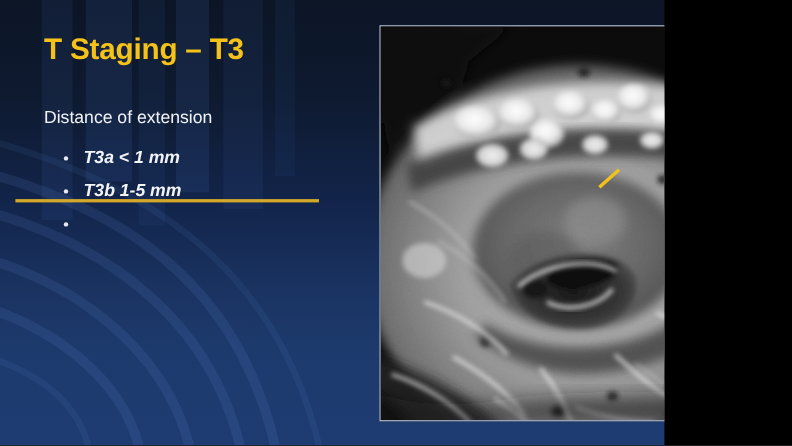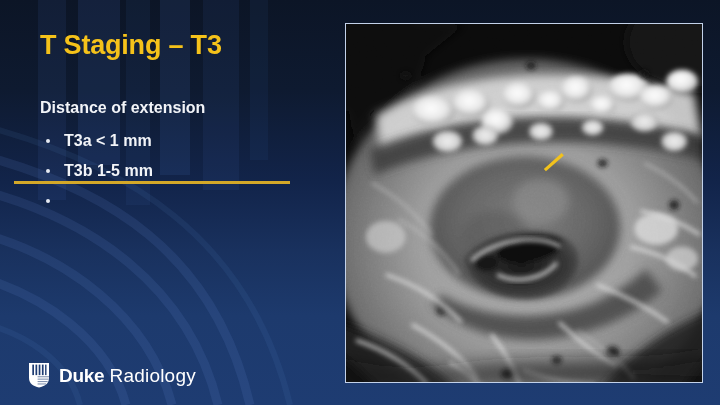--- a/index.html
+++ b/index.html
@@ -2,21 +2,21 @@
 <html><head>
 <meta charset="utf-8">
 <style>
   html, body {
     margin: 0;
     padding: 0;
     background: #000;
   }
   .slide {
     position: relative;
-    width: 720px;
+    width: 604px;
     height: 405px;
     overflow: hidden;
     font-family: "Liberation Sans", sans-serif;
     background: linear-gradient(180deg,
         #0c1526 0%,
         #0e1a30 22%,
         #12244a 45%,
         #19315e 62%,
         #1d3a6d 78%,
         #1e3c72 100%);
@@ -63,29 +63,30 @@
 
   
   .body-block {
     position: absolute;
     left: 40px;
     top: 99px;
     width: 270px;
   }
   .lead {
     font-size: 16px;
-    font-weight: bold;
+    font-weight: normal;
     color: #f2f4f8;
     margin-bottom: 9px;
     white-space: nowrap;
   }
   .bullets {
     list-style: none;
-    margin: 0;
+    margin: 12px;
     padding: 0;
+    font-style: italic;
   }
   .bullets li {
     position: relative;
     padding-left: 24px;
     font-size: 16px;
     font-weight: bold;
     color: #f2f4f8;
     height: 30px;
     line-height: 30px;
     white-space: nowrap;
@@ -194,41 +195,20 @@
         <span>T3b 1-5 mm</span>
       </li>
       <li>
         <span class="dot"></span>
       </li>
     </ul>
   </div>
 
   <div class="gold-rule"></div>
 
-  <div class="logo">
-    <svg class="logo-shield" viewBox="0 0 22 26">
-      <path d="M1 1 H21 V16 C21 21.5 16.5 24.5 11 25.4 C5.5 24.5 1 21.5 1 16 Z" fill="#ffffff"></path>
-      <g fill="#1e3c72">
-        <rect x="4.3" y="2.6" width="1.7" height="10.5"></rect>
-        <rect x="7.5" y="2.6" width="1.7" height="10.5"></rect>
-        <rect x="10.7" y="2.6" width="1.7" height="10.5"></rect>
-        <rect x="13.9" y="2.6" width="1.7" height="10.5"></rect>
-        <rect x="17.1" y="2.6" width="1.4" height="10.5"></rect>
-      </g>
-      <g fill="#1e3c72" opacity="0.55">
-        <rect x="9.6" y="14.2" width="11.4" height="1.1"></rect>
-        <rect x="9.6" y="16.6" width="11.0" height="1.1"></rect>
-        <rect x="9.6" y="19.0" width="10.0" height="1.1"></rect>
-        <rect x="9.6" y="21.4" width="8.4" height="1.1"></rect>
-      </g>
-    </svg>
-    <div class="logo-text">
-      <span class="duke">Duke</span><span>&nbsp;</span><span class="rad">Radiology</span>
-    </div>
-  </div>
 
   <div class="mri-frame">
     <svg viewBox="0 0 358 360" preserveAspectRatio="none">
       <defs>
         <filter id="grain">
           <feTurbulence type="fractalNoise" baseFrequency="0.55" numOctaves="4" seed="7" result="n"></feTurbulence>
           <feColorMatrix in="n" type="saturate" values="0"></feColorMatrix>
           <feComponentTransfer>
               <feFuncA type="linear" slope="0.42"></feFuncA>
             </feComponentTransfer>

